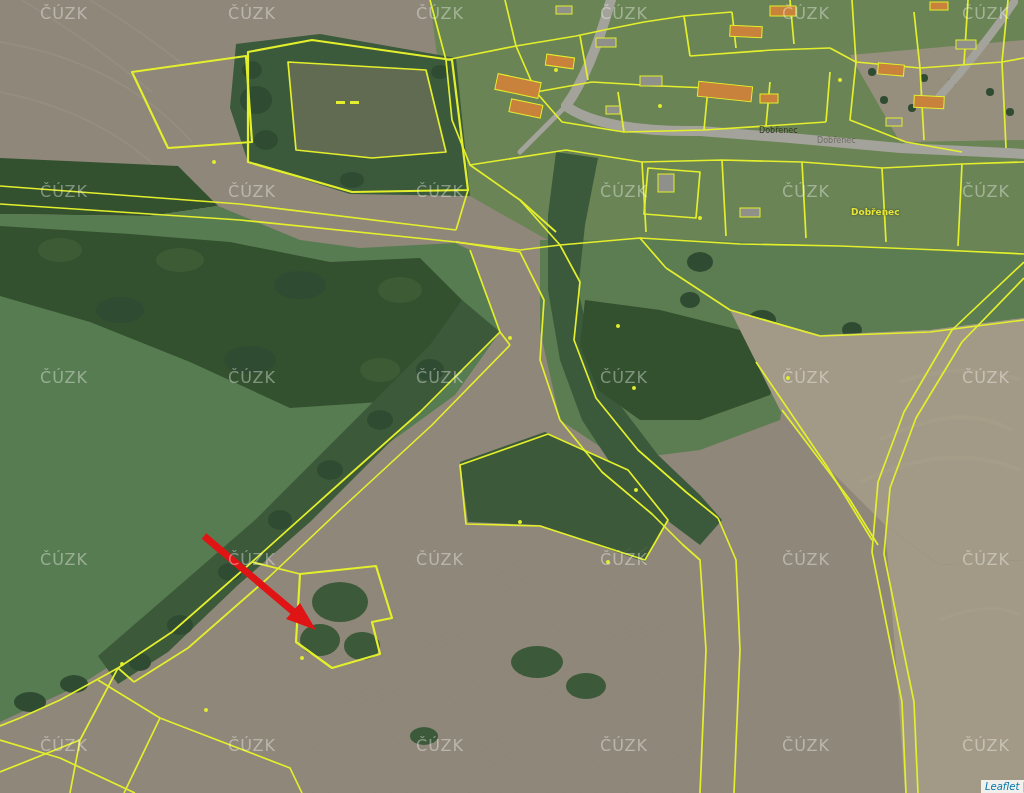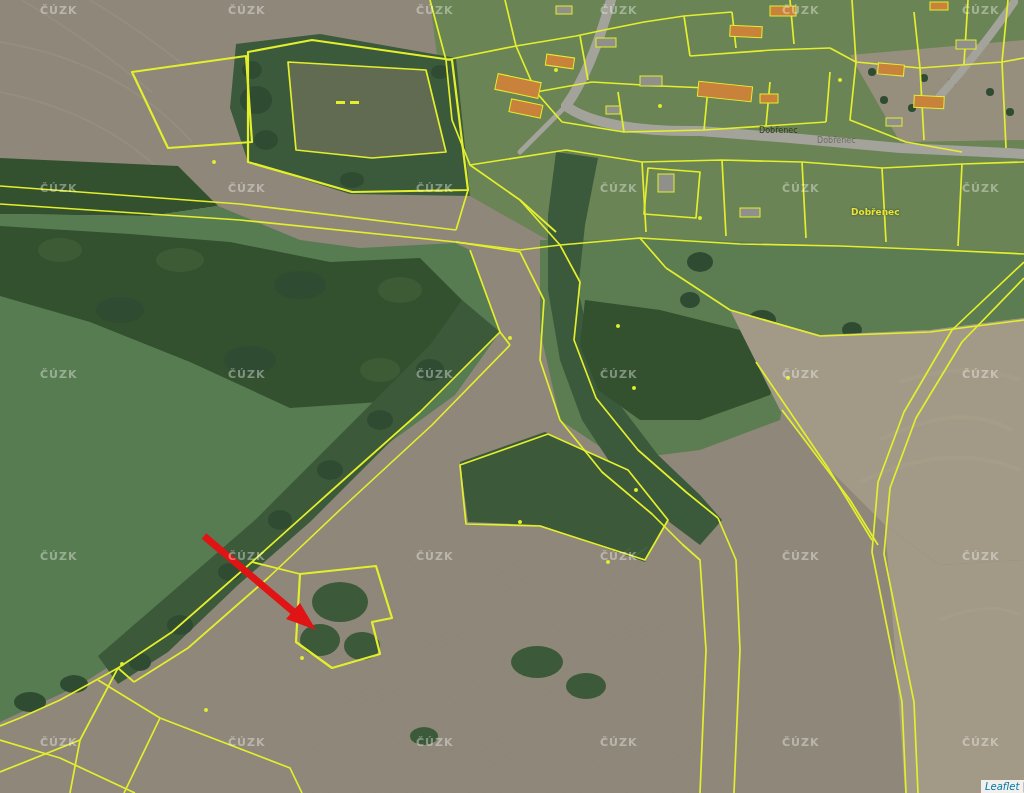--- a/index.html
+++ b/index.html
@@ -17,22 +17,22 @@
     --attribution-link:#0078A8;
   }
   html,body{margin:0;padding:0;background:#222;}
   .map{
     position:relative;width:1024px;height:793px;overflow:hidden;
     font-family:"DejaVu Sans","Liberation Sans",sans-serif;
     cursor:grab;
   }
   .map svg{position:absolute;left:0;top:0;}
   .wm{
-    position:absolute;color:rgba(255,255,255,.38);font-size:11px;
-    letter-spacing:1px;pointer-events:none;white-space:nowrap;font-weight:bold;
+    position:absolute;color:rgba(255,255,255,.38);font-size:16px;
+    letter-spacing:1px;pointer-events:none;white-space:nowrap;
   }
   .map-label{position:absolute;pointer-events:none;white-space:nowrap;padding-left:47px;}
   .lbl-road{left:712px;top:126px;font-size:8px;color:rgba(40,40,30,.85);}
   .lbl-road-faint{left:770px;top:136px;font-size:8px;color:rgba(70,70,62,.55);}
   .lbl-cadastre{
     left:804px;top:207px;font-size:9px;color:#e6e63c;font-weight:bold;
     text-shadow:0 0 2px rgba(40,50,30,.9);
   }
   .attribution{
     position:absolute;right:0;bottom:0;height:13px;width:39px;overflow:hidden;

